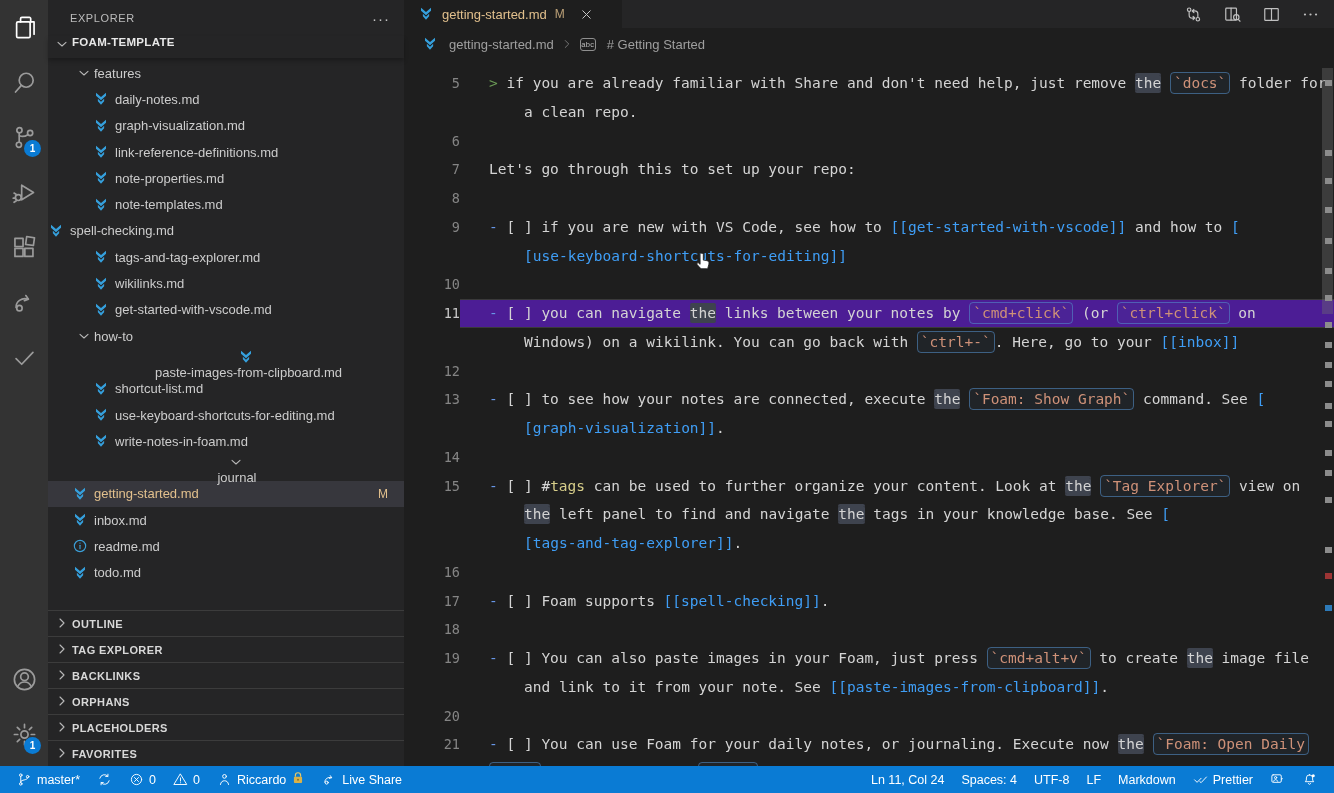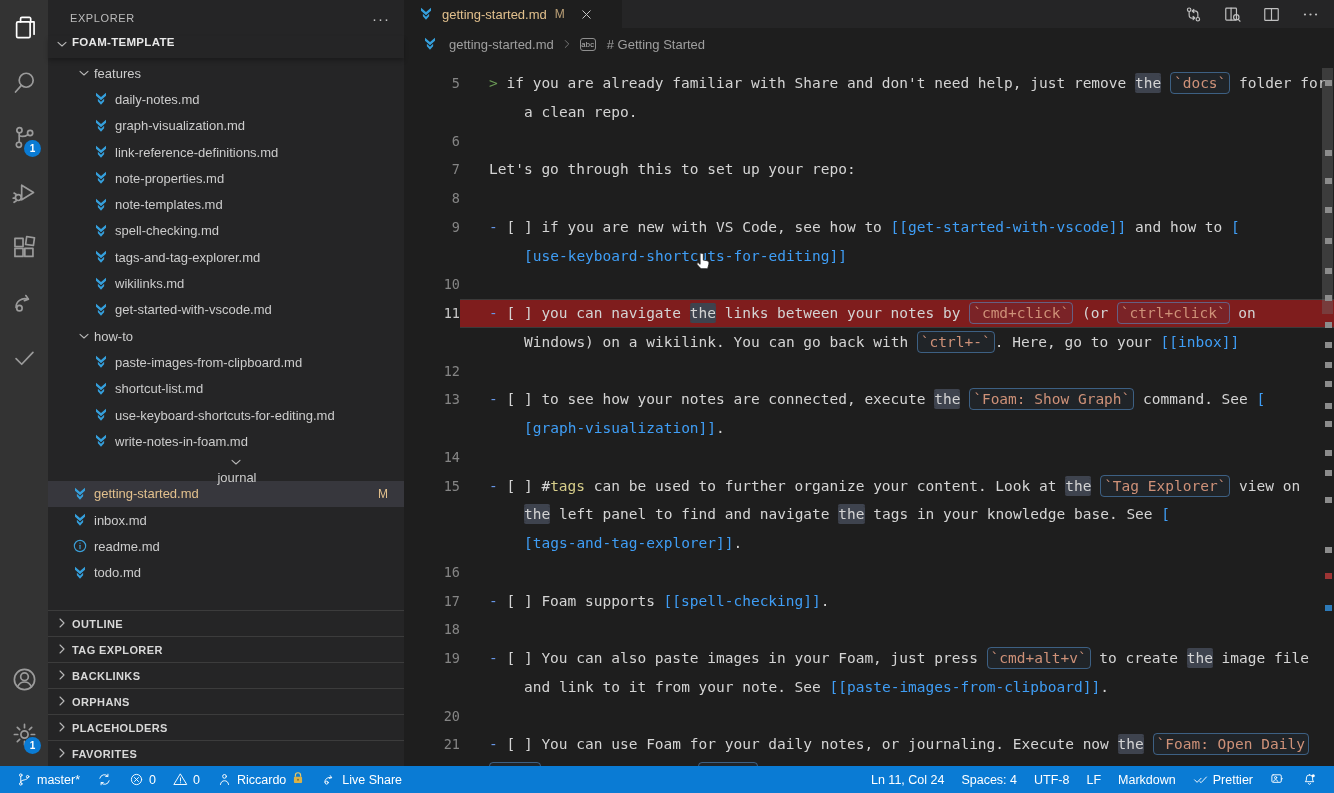--- a/index.html
+++ b/index.html
@@ -73,21 +73,21 @@
     letter-spacing:.3px; }
 
   .editor { position:relative; padding-top:9px;
     font-family:"DejaVu Sans Mono", monospace; font-size:14.5px; color:var(--text,#d4d4d4); }
   .ed-row { display:flex; height:28.75px; line-height:28.75px; }
   .ln { width:56px; flex:0 0 56px; text-align:right; color:#858585; font-size:13.5px;
     user-select:none; }
   .ed-row.active .ln { color:#c8c8c8; }
   .rowc { flex:1; white-space:pre; padding-left:29px; }
   .rowc.wrap { padding-left:64px; }
-  .rowc.cur { background:#7f1d1d; box-shadow:inset 0 1px 0 #3a3a3a, inset 0 -1px 0 #3a3a3a; }
+  .rowc.cur { background:#4c1d95; box-shadow:inset 0 1px 0 #3a3a3a, inset 0 -1px 0 #3a3a3a; }
   .seg.q { color:var(--quote,#6a9955); }
   .seg.d { color:var(--dash,#6796e6); }
   .seg.l { color:var(--link,#3f9ef6); }
   .seg.g { color:var(--tag,#d7ce8a); }
   .seg.h { background:#3e434e; border-radius:2px; box-shadow:0 2px 0 #3e434e, 0 -2px 0 #3e434e; }
   .seg.c { color:var(--code,#ce9178); border:1px solid rgba(86,145,205,.55);
     background:rgba(70,120,170,.08); border-radius:4px; padding:2px 3px; }
 
   
   .ruler { position:absolute; right:0; top:60px; width:14px; height:706px; }
@@ -276,21 +276,21 @@
           <span class="ficon">
             <span style="display: inline-flex;">
               <svg viewBox="0 0 24 24" fill="#35a0dd">
                 <path d="M4.5 2.5 12 9l7.5-6.5v4.8L12 14 4.5 7.3z"></path>
                 <path d="M7.3 11.8 12 16l4.7-4.2v3.4L12 20.5l-4.7-5.3z"></path>
               </svg>
             </span>
           </span>
           <span class="tlabel">note-templates.md</span>
         </div>
-        <div class="trow" style="padding-left: 45px;">
+        <div class="trow" style="">
           <span class="ficon">
             <span style="display: inline-flex;">
               <svg viewBox="0 0 24 24" fill="#35a0dd">
                 <path d="M4.5 2.5 12 9l7.5-6.5v4.8L12 14 4.5 7.3z"></path>
                 <path d="M7.3 11.8 12 16l4.7-4.2v3.4L12 20.5l-4.7-5.3z"></path>
               </svg>
             </span>
           </span>
           <span class="tlabel">spell-checking.md</span>
         </div>
@@ -330,21 +330,21 @@
         <div class="trow" style="padding-left: 28px;">
           <span class="chev">
             <span style="display: inline-flex;">
               <svg viewBox="0 0 24 24" fill="none" stroke="currentColor" stroke-width="1.5" stroke-linecap="round" stroke-linejoin="round">
                 <path d="M6 9.5l6 5.5 6-5.5" stroke-width="1.6"></path>
               </svg>
             </span>
           </span>
           <span class="tlabel">how-to</span>
         </div>
-        <div class="trow" style="padding-left: 45px;">
+        <div class="trow" style="padding-left: 45px; flex-direction: column;">
           <span class="ficon">
             <span style="display: inline-flex;">
               <svg viewBox="0 0 24 24" fill="#35a0dd">
                 <path d="M4.5 2.5 12 9l7.5-6.5v4.8L12 14 4.5 7.3z"></path>
                 <path d="M7.3 11.8 12 16l4.7-4.2v3.4L12 20.5l-4.7-5.3z"></path>
               </svg>
             </span>
           </span>
           <span class="tlabel">paste-images-from-clipboard.md</span>
         </div>

